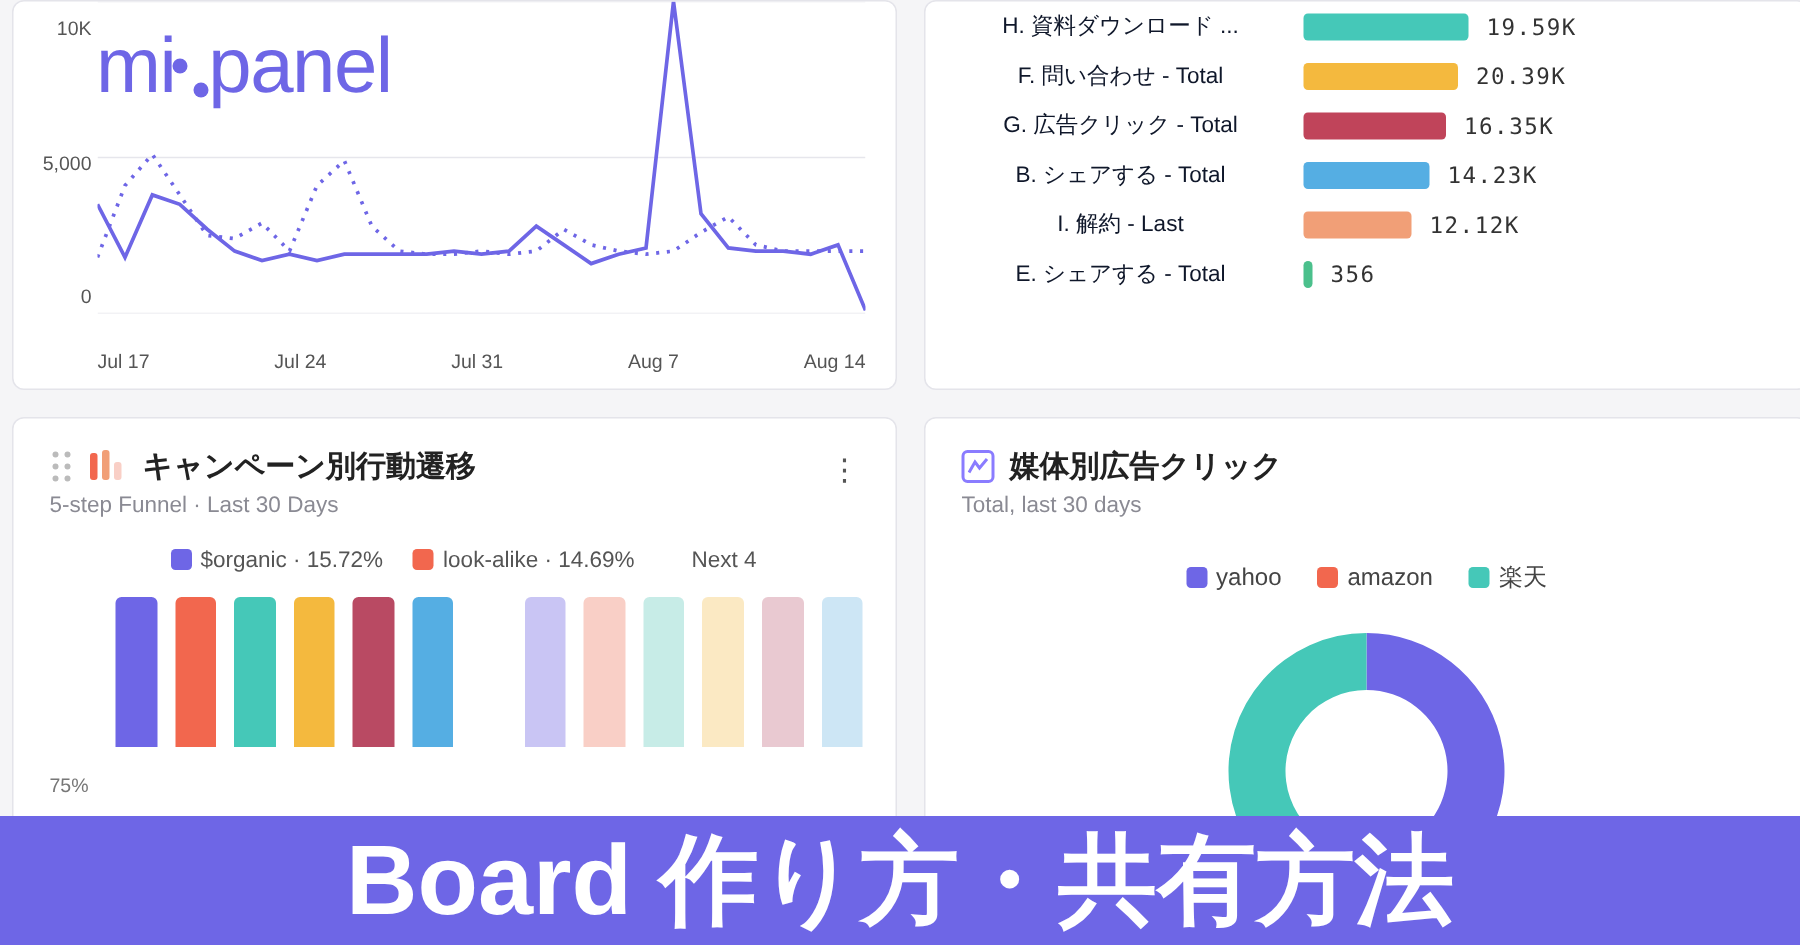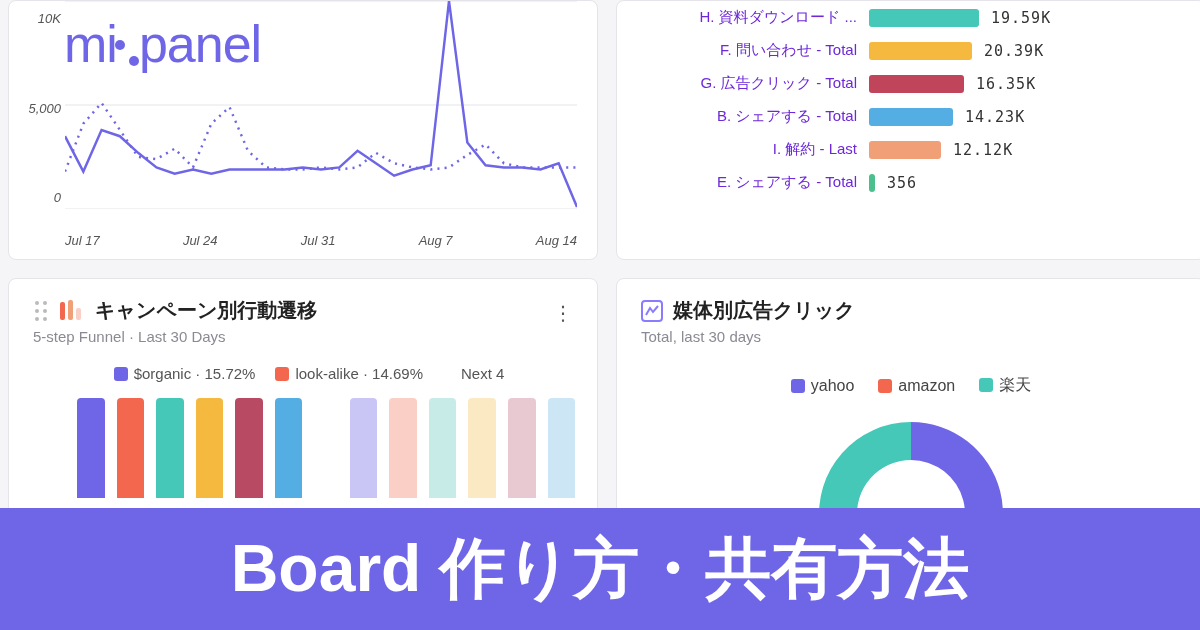--- a/index.html
+++ b/index.html
@@ -24,33 +24,33 @@
     letter-spacing: -1px;
   }
   .logo .dots { display:inline-block; position:relative; width:24px; }
   .logo .dots::before, .logo .dots::after {
     content:""; position:absolute; width:10px; height:10px; background:#6e66e6; border-radius:50%;
   }
   .logo .dots::before { left:0; top:-22px; }
   .logo .dots::after  { right:0; top:-6px; }
 
   
-  .line-card { padding: 10px 20px 12px 20px; font-style: italic; }
+  .line-card { padding: 10px 20px 12px 20px; }
   .line-y { position:absolute; left:12px; top:0; height:210px; width:40px;
             display:flex; flex-direction:column; justify-content:space-between;
             font-size:13px; color:#555; text-align:right; padding:10px 0 6px 0;}
   .line-plot { position:absolute; left:56px; top:0; right:20px; height:208px; }
   .line-plot svg { width:100%; height:100%; }
   .line-x { position:absolute; left:56px; right:20px; bottom:6px; height:20px;
             display:flex; justify-content:space-between; font-size:13px; color:#555; }
 
   
   .barlist { padding: 0 20px; }
   .barlist-row { display:flex; align-items:center; height:33px; gap:12px; font-size:15px; }
-  .barlist-label { flex: 0 0 220px; text-align:right; color:#6d28d9; white-space:nowrap; overflow:hidden; text-overflow:ellipsis; }
+  .barlist-label { flex: 0 0 220px; text-align:center; color:#0f172a; white-space:nowrap; overflow:hidden; text-overflow:ellipsis; }
   .barlist-bar { height:18px; border-radius:3px; }
   .barlist-val { color:#333; font-family: ui-monospace, Menlo, monospace; letter-spacing:1px; }
 
   
   .funnel-card { padding: 18px 12px 0 24px; }
   .card-header { display:flex; align-items:center; gap:10px; }
   .card-title { font-size:20px; font-weight:700; color:#222; }
   .card-sub { font-size:15px; color:#8a8a93; margin-top:4px; }
   .menu-dots { position:absolute; top:22px; right:26px; font-size:20px; color:#555; cursor:pointer; letter-spacing:-2px;}
   .funnel-legend { display:flex; gap:20px; align-items:center; justify-content:center; margin-top:20px; font-size:15px; color:#555;}
@@ -60,21 +60,21 @@
   .bars-row { position:absolute; left:44px; right:10px; top:0; bottom:0;
               display:flex; align-items:flex-start; gap:12px; }
   .vbar { width:30px; border-radius:4px 4px 0 0; }
 
   
   .donut-card { padding: 18px 24px 0 24px; }
   .donut-legend { display:flex; gap:24px; align-items:center; justify-content:center; margin-top:30px; font-size:16px; color:#444;}
   .donut-wrap { display:flex; justify-content:center; margin-top:18px; }
 
   .banner {
-    position:absolute; left:0; right:0; bottom:0; height:122px;
+    position:absolute; left:0; right:0; bottom:0; height:86px;
     background:#6e66e6; color:#fff; display:flex; align-items:center; justify-content:center;
     font-size:66px; font-weight:700; letter-spacing:0px;
   }
   .drag-icon { display:inline-flex; flex-direction:column; gap:4px; padding:2px;}
   .drag-icon span { display:flex; gap:4px;}
   .drag-icon i { width:4px; height:4px; background:#bbb; border-radius:50%;}
   .funnel-icon svg { display:block; }
   .chart-icon { width:22px; height:22px; border:2px solid #8a7cff; border-radius:4px;
                 display:inline-flex; align-items:center; justify-content:center; color:#8a7cff;}
 </style>

